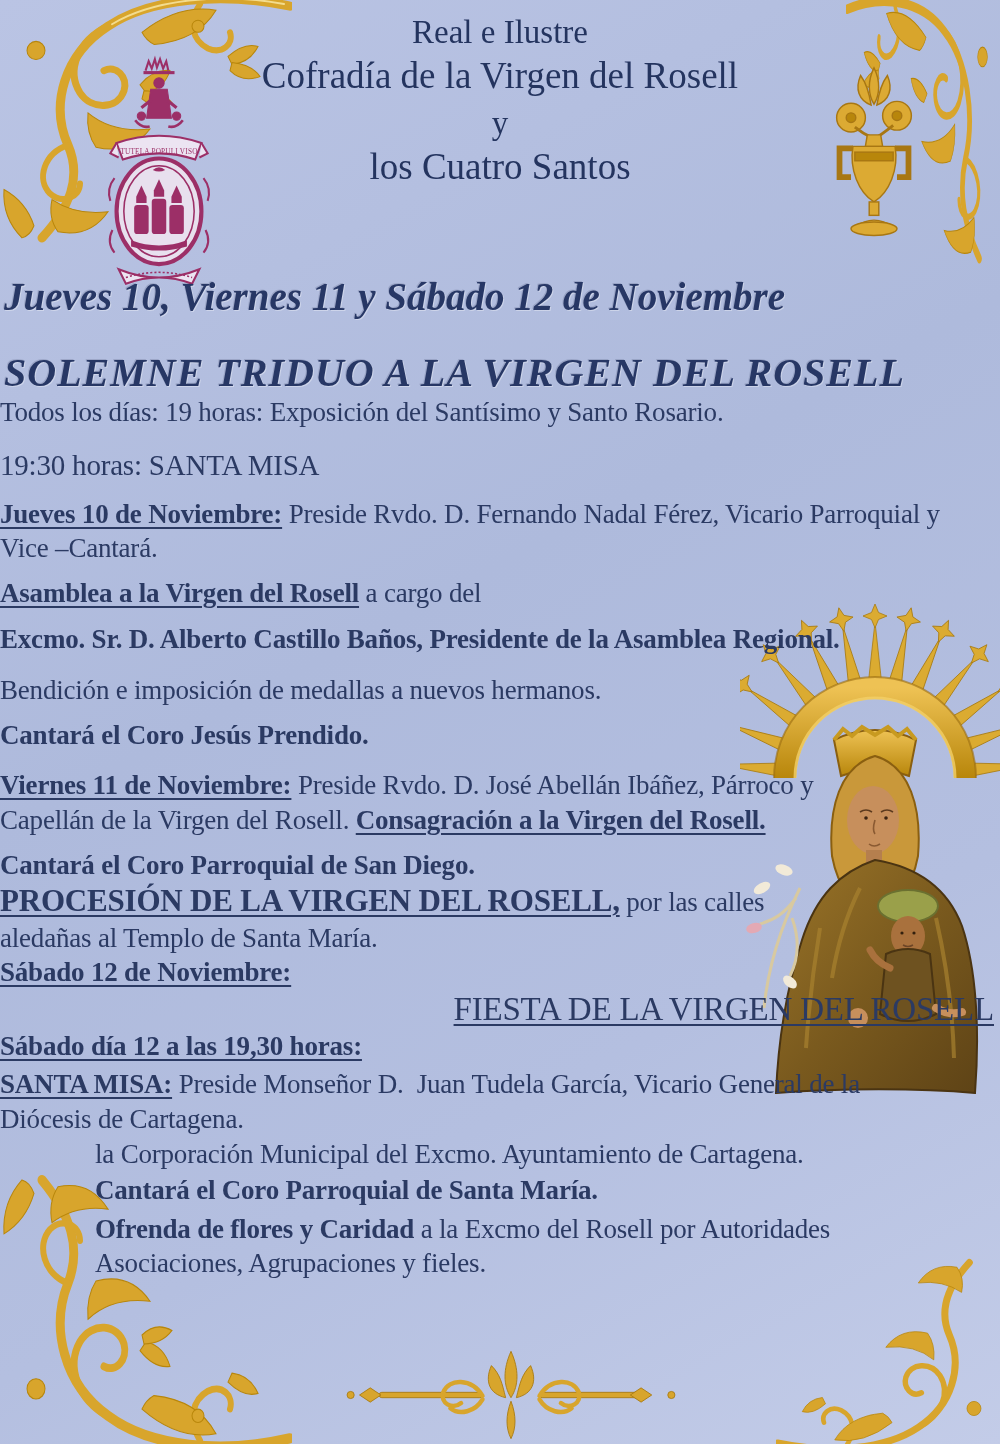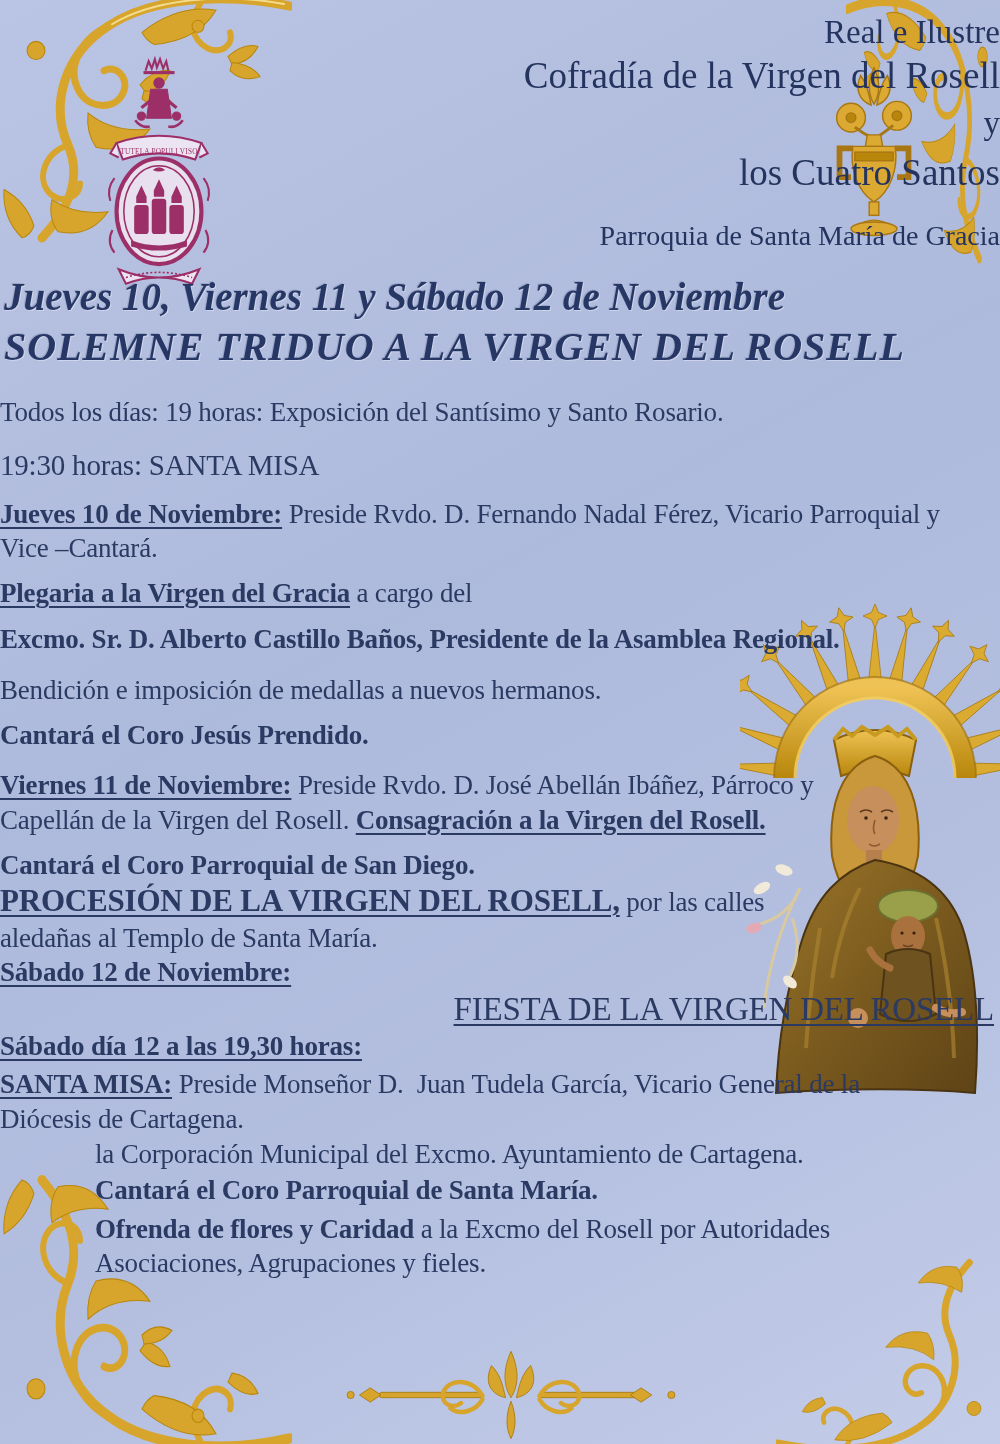--- a/index.html
+++ b/index.html
@@ -12,31 +12,31 @@
   .orn{position:absolute;pointer-events:none;}
   .orn.tl{left:-8px;top:-8px;width:300px;height:262px;}
   .orn.tr{right:-6px;top:-6px;width:160px;height:282px;transform:scaleX(-1);}
   .orn.bl{left:-8px;bottom:-10px;width:300px;height:292px;transform:scaleY(-1);}
   .orn.br{right:-8px;bottom:-10px;width:232px;height:204px;transform:scale(-1,-1);}
   .emblem{position:absolute;left:102px;top:54px;width:114px;height:238px;}
   .vase{position:absolute;left:824px;top:64px;width:100px;height:182px;}
   .statue{position:absolute;left:740px;top:588px;width:260px;height:510px;}
   .divider{position:absolute;left:320px;top:1346px;width:382px;height:98px;}
   
-  header{position:absolute;top:12px;left:0;right:0;text-align:right;color:#24345f;}
+  header{position:absolute;top:12px;left:0;right:0;text-align:center;color:#24345f;}
   .h1{font-size:33px;line-height:40px;}
   .h2{font-size:37px;line-height:44px;margin-top:2px;}
   .h3{font-size:33px;line-height:38px;margin-top:6px;}
-  .h4{font-size:37px;line-height:42px;margin-top:10px;}
+  .h4{font-size:37px;line-height:42px;margin-top:4px;}
   .parish{font-size:28px;line-height:32px;margin-top:26px;}
   
   .titleblock{position:absolute;top:272px;left:4px;right:0;text-align:left;color:#273765;
     font-style:italic;text-shadow:1px 1px 0 rgba(255,255,255,.35),-1px -1px 0 rgba(20,28,60,.15);}
   .t1{font-size:39px;line-height:50px;font-weight:bold;}
-  .t2{font-size:40px;line-height:50px;letter-spacing:1px;font-weight:bold;}
+  .t2{font-size:40px;line-height:50px;letter-spacing:1px;font-weight:bold;margin-top:26px;}
   
   .bodytext{position:absolute;top:392px;left:0;right:6px;}
   .line{font-size:27px;line-height:34px;white-space:pre;letter-spacing:-.2px;}
   .md{font-size:29px;}
   .lg{font-size:31px;line-height:38px;}
   .xl{font-size:33px;line-height:40px;text-align:right;}
   .reg{font-size:27px;}
   .b{font-weight:bold;}
   .u{text-decoration:underline;text-decoration-thickness:2px;text-underline-offset:4px;}
   .ind{margin-left:95px;}
@@ -241,34 +241,33 @@
       <ellipse cx="50" cy="394" rx="8" ry="5" fill="#f2ead8" transform="rotate(40 50 394)"></ellipse>
       <circle cx="118" cy="430" r="10" fill="#c78f5c"></circle>
     </g>
   </svg>
 
   <header>
     <div class="h1">Real e Ilustre</div>
     <div class="h2">Cofradía de la Virgen del Rosell</div>
     <div class="h3">y</div>
     <div class="h4">los Cuatro Santos</div>
-    <div class="parish">Parroquia de Santa María de Gracia</div>
   </header>
 
   <section class="titleblock">
     <div class="t1">Jueves 10, Viernes 11 y Sábado 12 de Noviembre</div>
     <div class="t2">SOLEMNE TRIDUO A LA VIRGEN DEL ROSELL</div>
   </section>
 
   <main class="bodytext">
     <div class="line" style="margin-top:3px"><span class="seg">Todos los días: 19 horas: Exposición del Santísimo y Santo Rosario.</span></div>
     <div class="line md" style="margin-top:19px"><span class="seg">19:30 horas: SANTA MISA</span></div>
     <div class="line" style="margin-top:15px"><span class="seg b u">Jueves 10 de Noviembre:</span><span class="seg"> Preside Rvdo. D. Fernando Nadal Férez, Vicario Parroquial y</span></div>
     <div class="line" style="margin-top:0"><span class="seg">Vice –Cantará.</span></div>
-    <div class="line" style="margin-top:11px"><span class="seg b u">Plegaria a la Virgen del Gracia</span><span class="seg"> a cargo del</span></div>
+    <div class="line" style="margin-top:11px"><span class="seg b u">Asamblea a la Virgen del Rosell</span><span class="seg"> a cargo del</span></div>
     <div class="line" style="margin-top:12px"><span class="seg b">Excmo. Sr. D. Alberto Castillo Baños, Presidente de la Asamblea Regional.</span></div>
     <div class="line" style="margin-top:17px"><span class="seg">Bendición e imposición de medallas a nuevos hermanos.</span></div>
     <div class="line" style="margin-top:11px"><span class="seg b">Cantará el Coro Jesús Prendido.</span></div>
     <div class="line" style="margin-top:16px"><span class="seg b u">Viernes 11 de Noviembre:</span><span class="seg"> Preside Rvdo. D. José Abellán Ibáñez, Párroco y</span></div>
     <div class="line" style="margin-top:1px"><span class="seg">Capellán de la Virgen del Rosell. </span><span class="seg b u">Consagración a la Virgen del Rosell.</span></div>
     <div class="line" style="margin-top:11px"><span class="seg b">Cantará el Coro Parroquial de San Diego.</span></div>
     <div class="line lg" style="margin-top:0"><span class="seg b u">PROCESIÓN DE LA VIRGEN DEL ROSELL,</span><span class="seg reg"> por las calles</span></div>
     <div class="line" style="margin-top:0"><span class="seg">aledañas al Templo de Santa María.</span></div>
     <div class="line" style="margin-top:0"><span class="seg b u">Sábado 12 de Noviembre:</span></div>
     <div class="line xl" style="margin-top:0"><span class="seg u">FIESTA DE LA VIRGEN DEL ROSELL</span></div>

